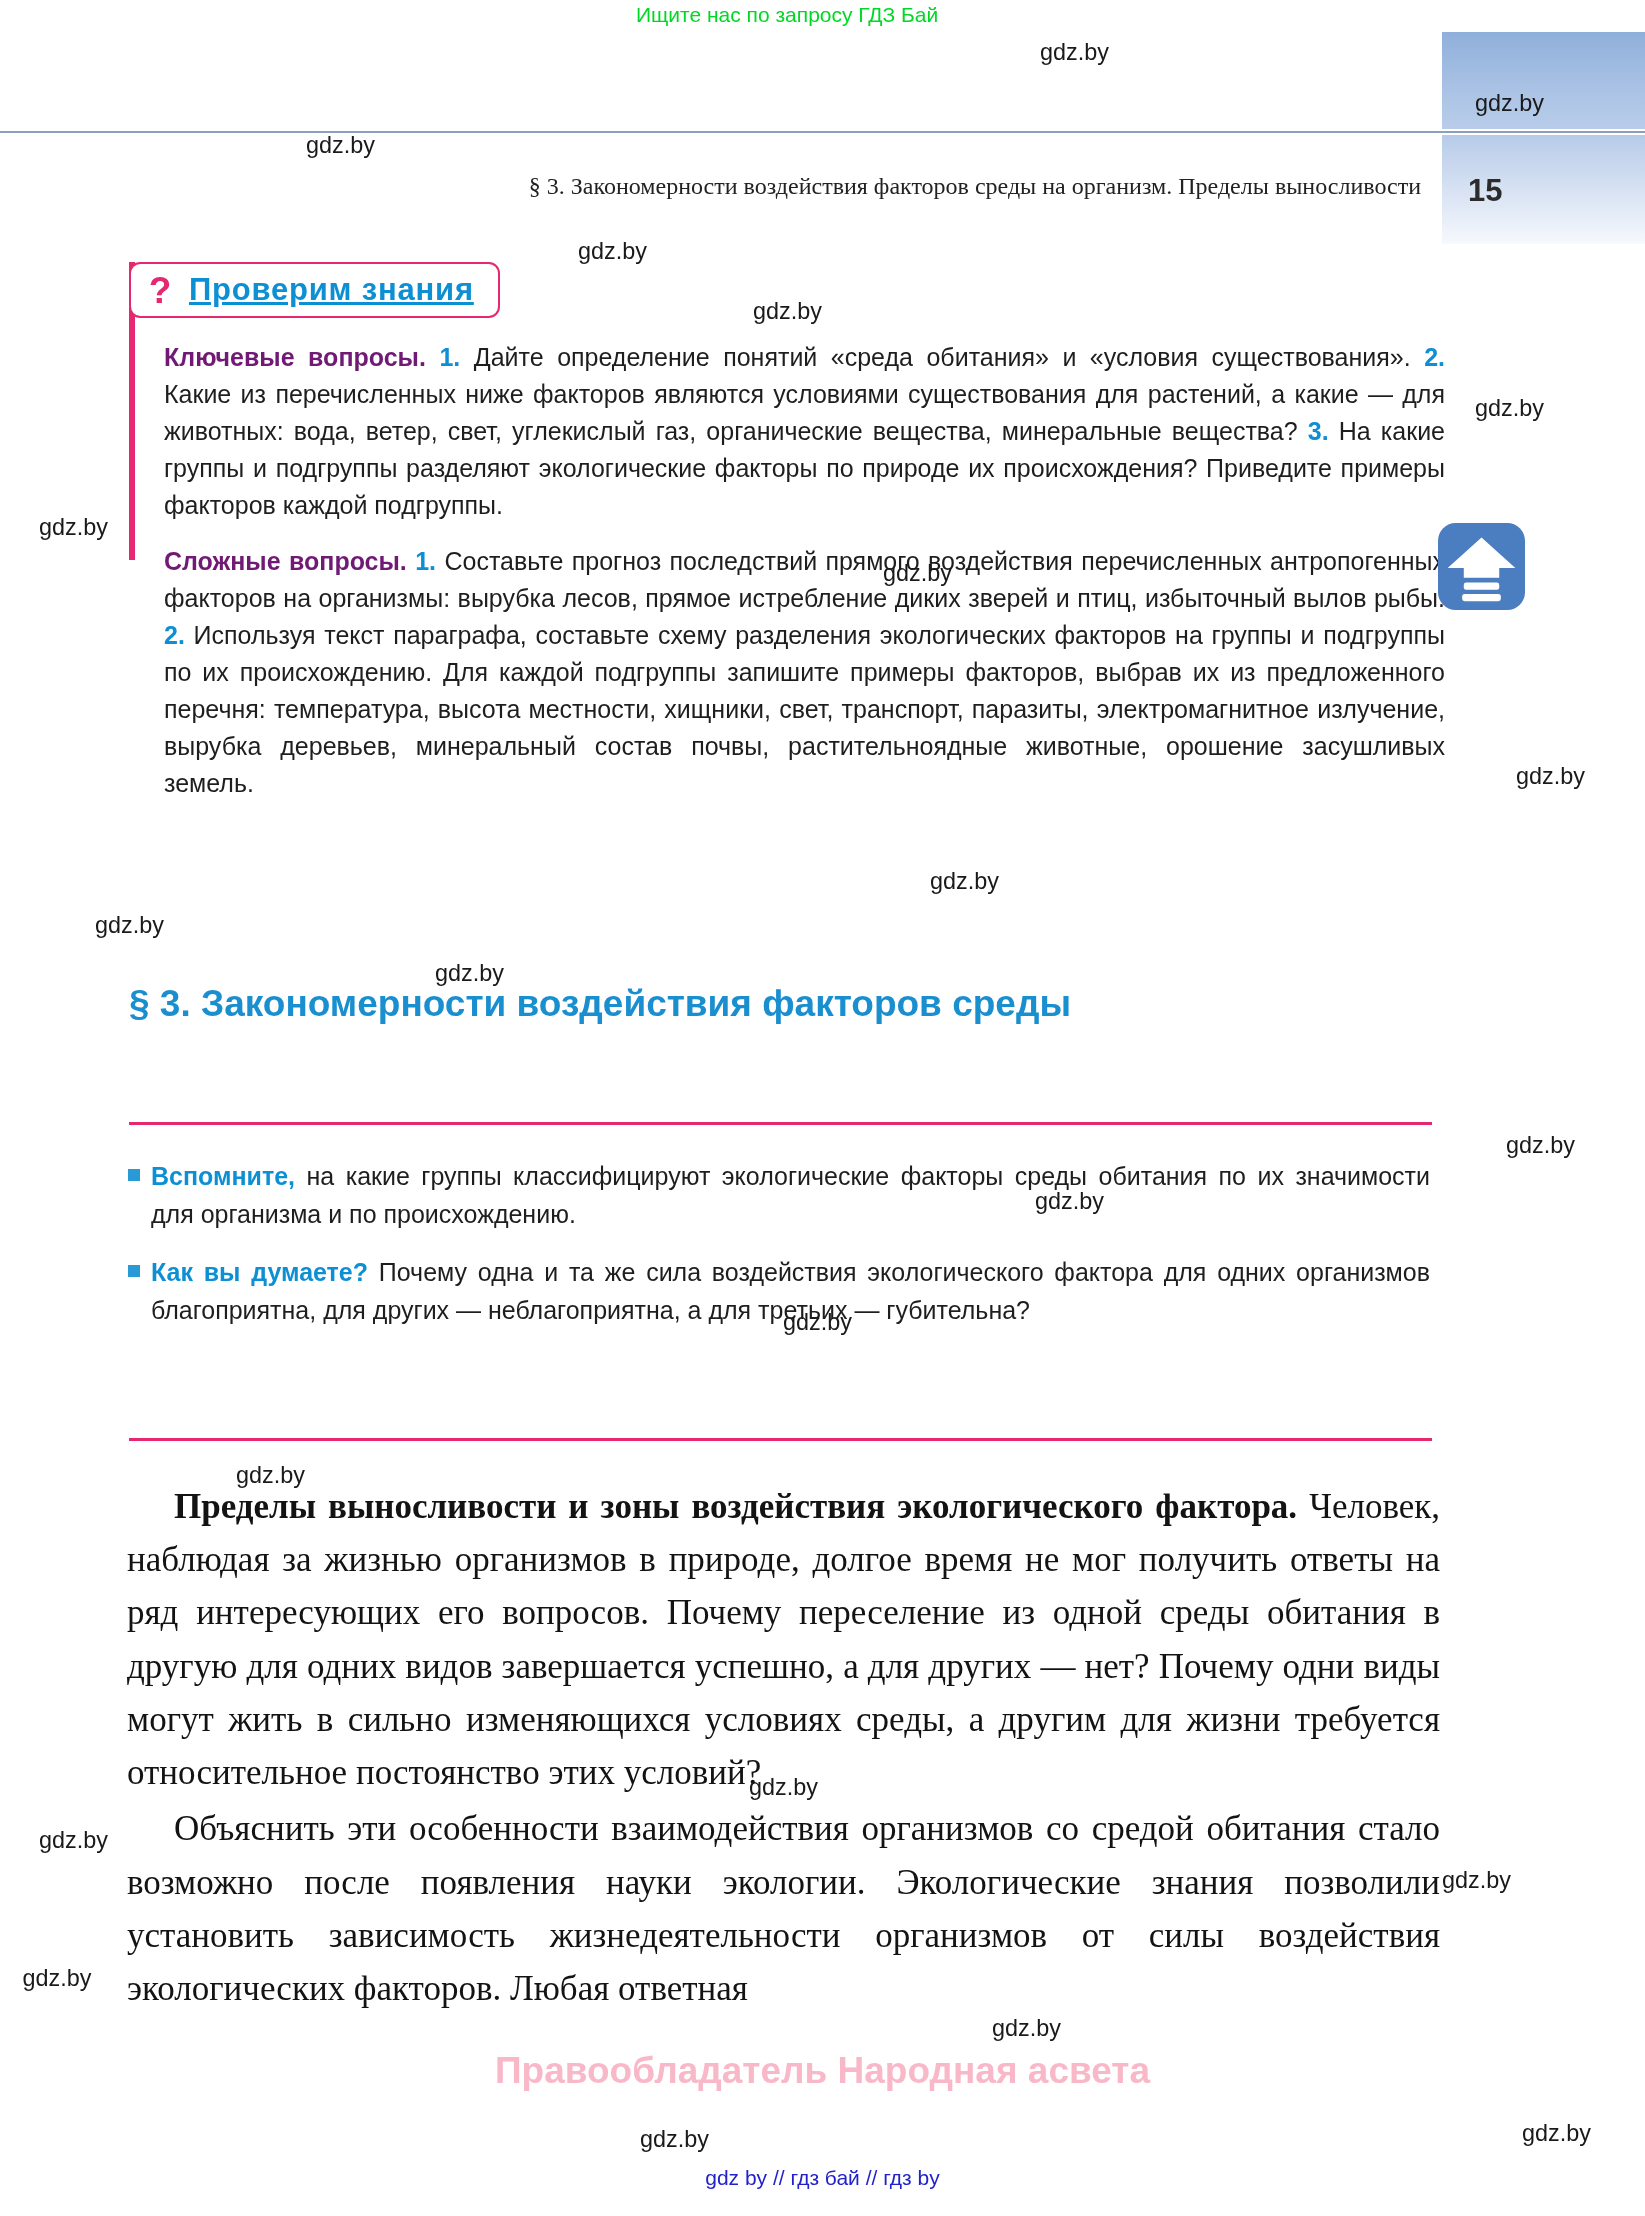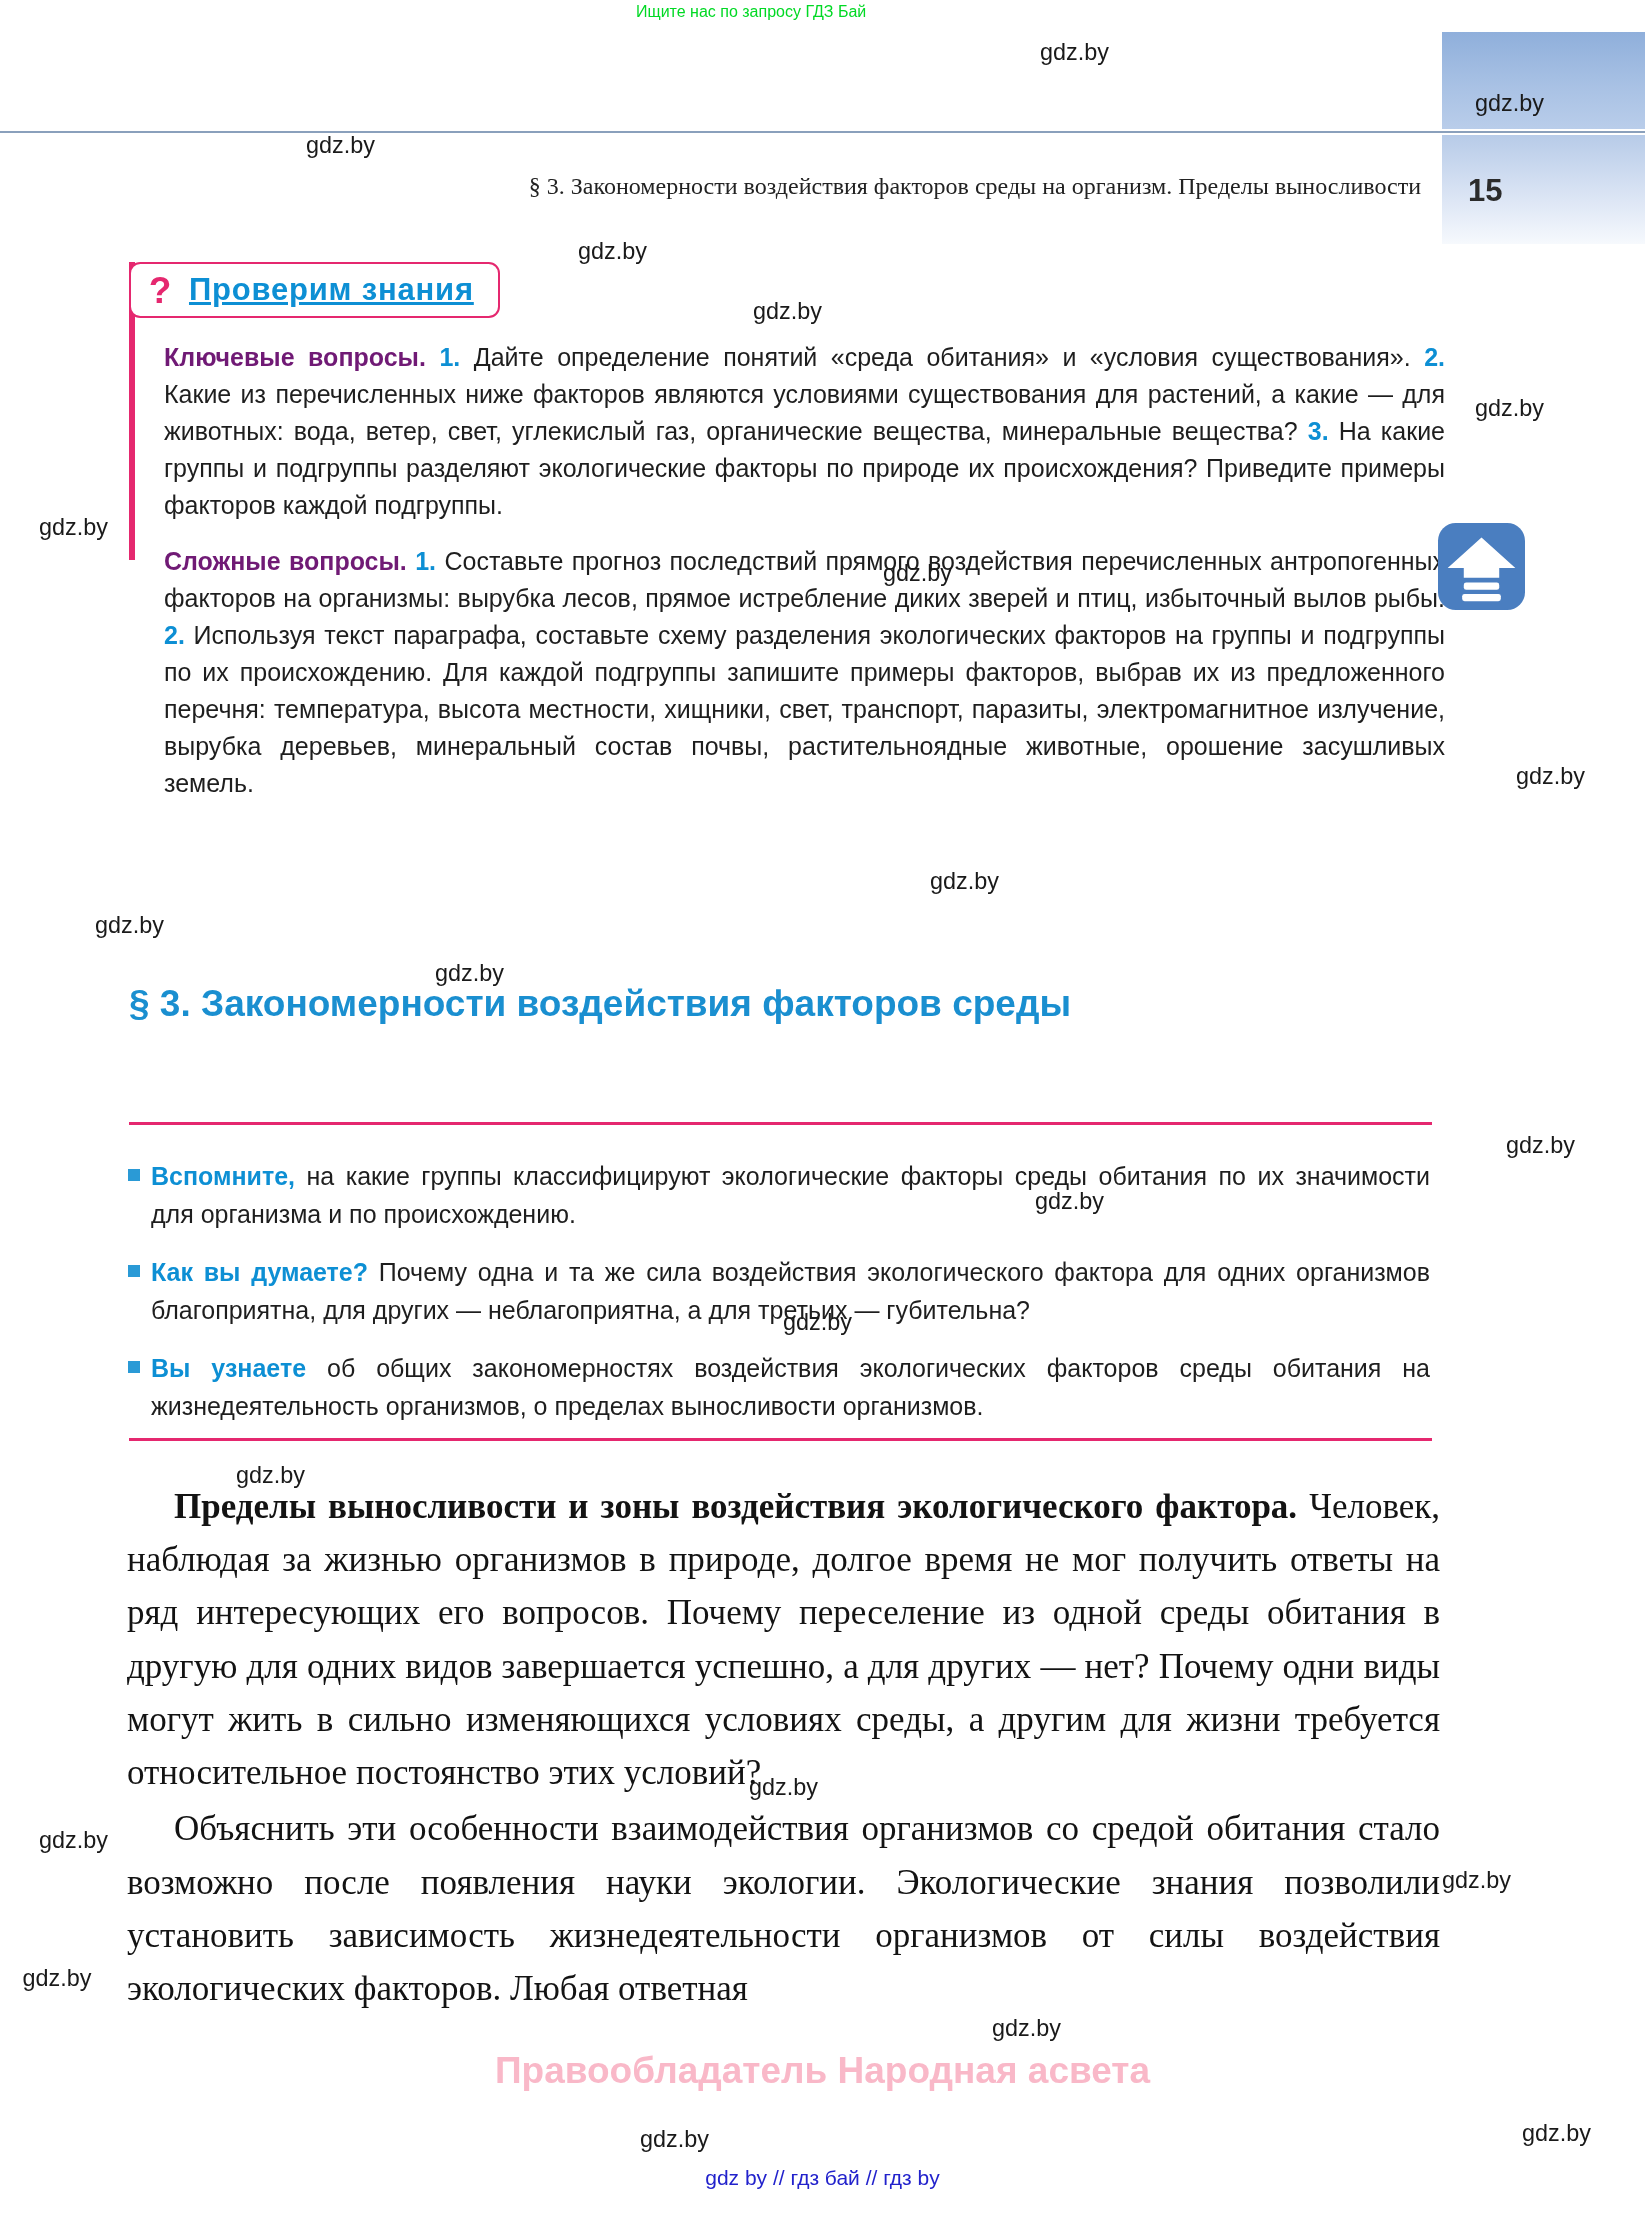--- a/index.html
+++ b/index.html
@@ -19,21 +19,21 @@
     font-family:"Liberation Sans", sans-serif;
     font-size:23.4px;
     white-space:nowrap;
     letter-spacing:0px;
     z-index:40;
   }
   .wm-green {
     position:absolute;
     color:#00d924;
     font-family:"Liberation Sans", sans-serif;
-    font-size:16px;
+    font-size:21px;
     font-weight:400;
     white-space:nowrap;
     z-index:40;
   }
 
   
   .rail-top {
     position:absolute;
     left:1442px; top:32px;
     width:204px; height:97px;
@@ -283,25 +283,20 @@
     <ul>
       <li>
         <span class="bullet-sq"></span>
         <span class="b-lead">Вспомните,</span>
         <span>на какие группы классифицируют экологические факторы среды обитания по их значимости для организма и по происхождению.</span>
       </li>
       <li>
         <span class="bullet-sq"></span>
         <span class="b-lead">Как вы думаете?</span>
         <span>Почему одна и та же сила воздействия экологического фактора для одних организмов благоприятна, для других — неблагоприятна, а для третьих — губительна?</span>
-      </li>
-      <li>
-        <span class="bullet-sq"></span>
-        <span class="b-lead">Вы узнаете</span>
-        <span>об общих закономерностях воздействия экологических факторов среды обитания на жизнедеятельность организмов, о пределах выносливости организмов.</span>
       </li>
     </ul>
   </div>
 
   <div class="body-text">
     <p>
       <span class="run-in">Пределы выносливости и зоны воздействия экологического фактора.</span>
       <span>Человек, наблюдая за жизнью организмов в природе, долгое время не мог получить ответы на ряд интересующих его вопросов. Почему переселение из одной среды обитания в другую для одних видов завершается успешно, а для других — нет? Почему одни виды могут жить в сильно изменяющихся условиях среды, а другим для жизни требуется относительное постоянство этих условий?</span>
     </p>
     <p>

